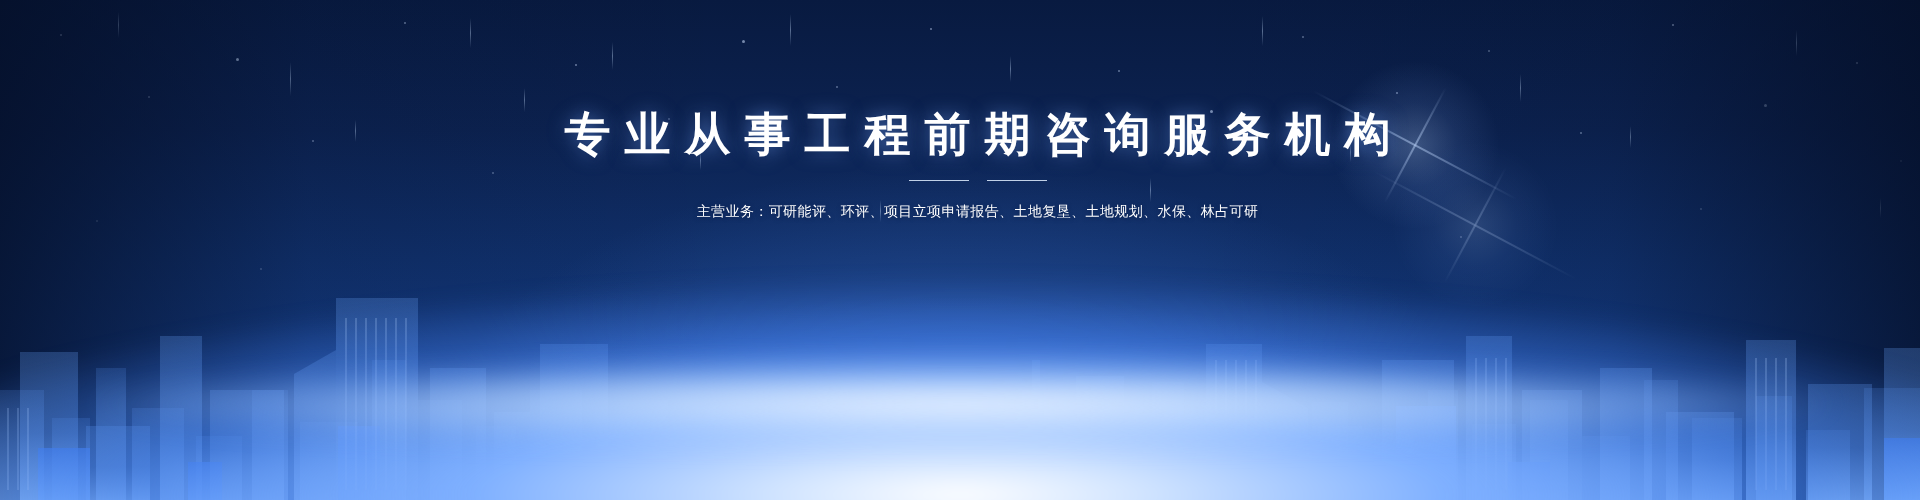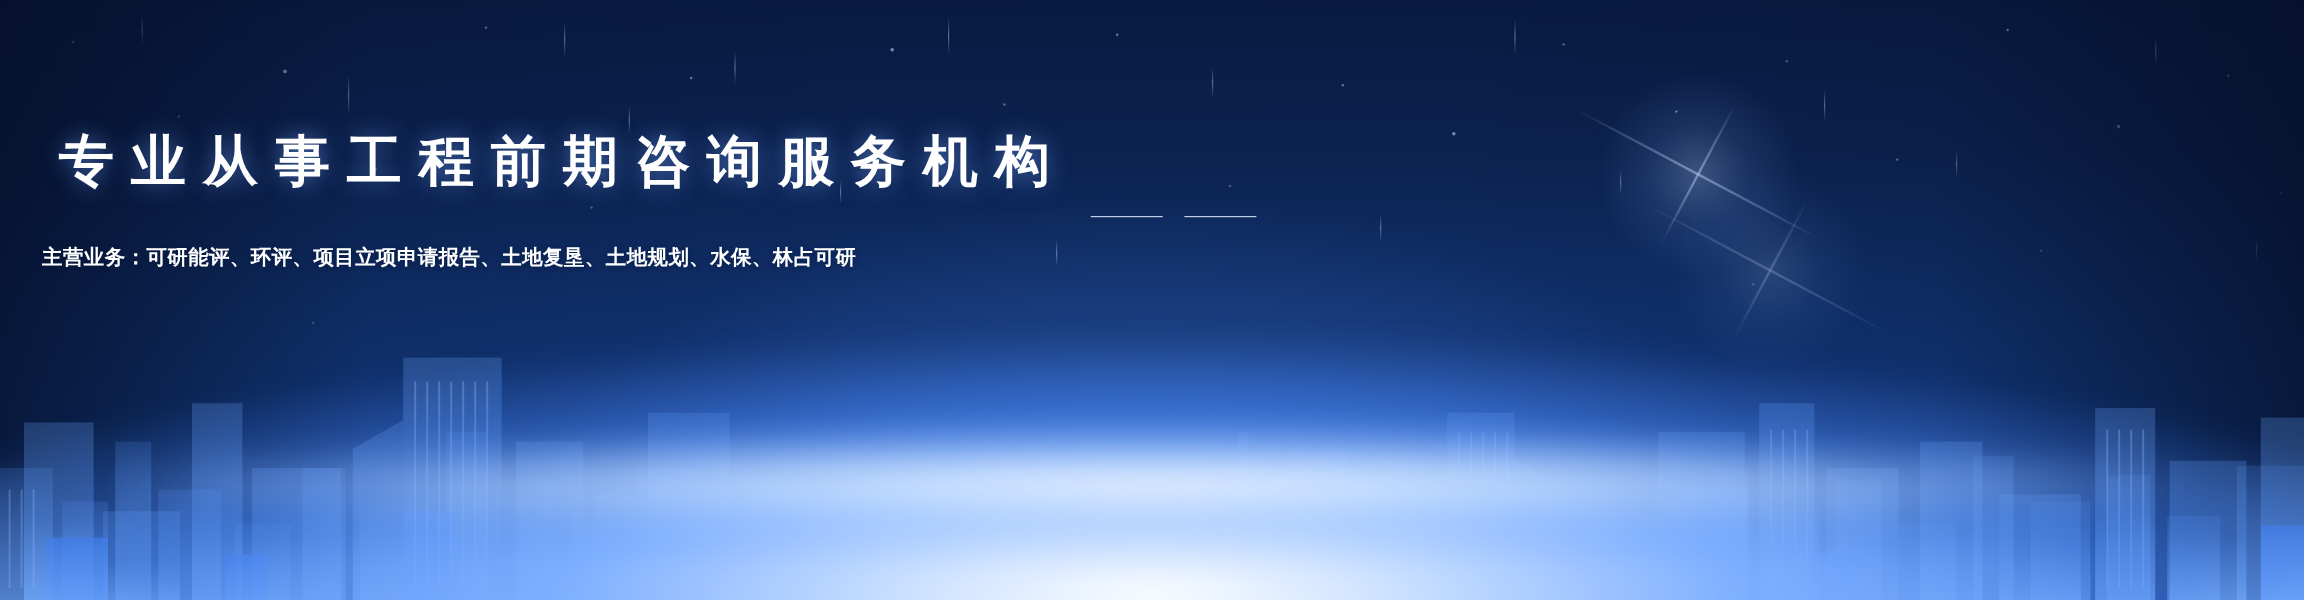--- a/index.html
+++ b/index.html
@@ -77,20 +77,21 @@
     border-radius:50%;
     background:radial-gradient(ellipse at 50% 50%, rgba(255,255,255,.95) 0%, rgba(205,228,255,.6) 35%, rgba(120,170,255,0) 72%);
     filter:blur(14px);
     pointer-events:none;
   }
 
   
   .content {
     position:absolute;
     left:16px; right:0; top:0;
+    text-align:center;
     z-index:5;
     margin-left:19px;
   }
   .headline {
     margin-top:108px;
     color:#ffffff;
     font-size:46px;
     font-weight:700;
     letter-spacing:14px;
     text-indent:14px;
@@ -114,22 +115,22 @@
     color:#ffffff;
     font-size:25px;
     font-weight:600;
     letter-spacing:2px;
     white-space:nowrap;
     text-shadow:0 0 12px rgba(120,170,255,.45);
   }
   .services {
     margin-top:22px;
     color:#ffffff;
-    font-size:17px;
-    font-weight:700;
+    font-size:14px;
+    font-weight:400;
     letter-spacing:.4px;
     white-space:nowrap;
     text-shadow:0 1px 4px rgba(0,20,60,.55);
   }
 </style>
 </head>
 <body>
 
 <div class="banner">
 

